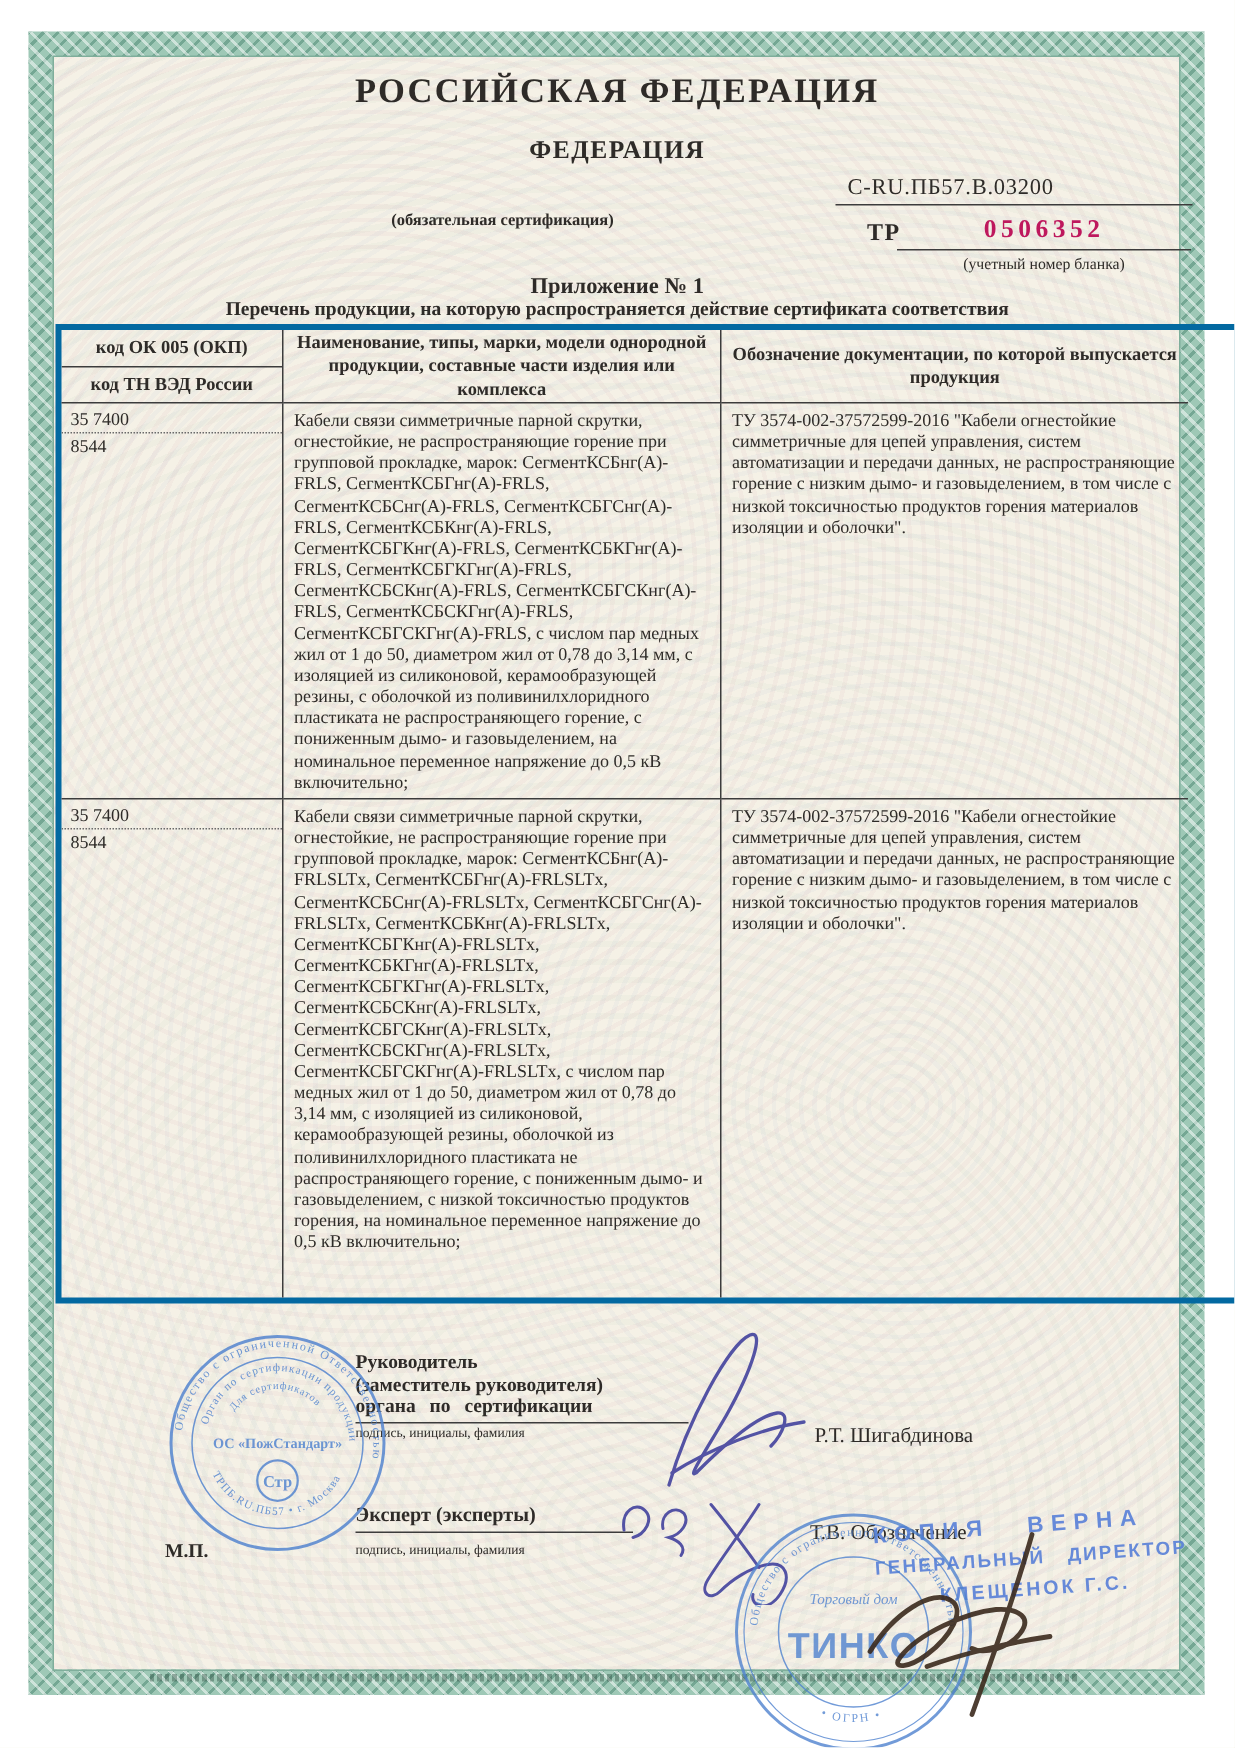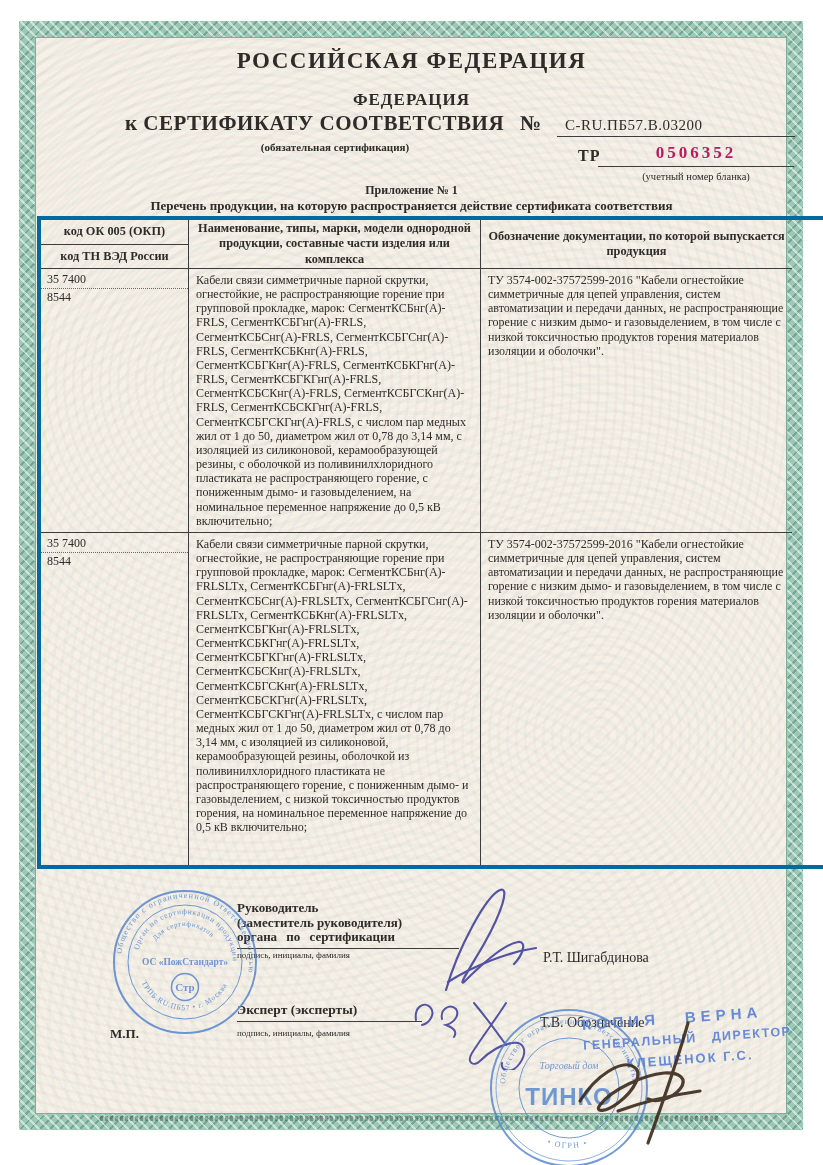--- a/index.html
+++ b/index.html
@@ -28,21 +28,21 @@
   .certline .big{font-size:21px;font-weight:bold;letter-spacing:.5px;}
   .certnum{position:absolute;left:557px;top:117px;width:238px;text-align:left;
            font-size:15px;letter-spacing:.5px;border-bottom:1.5px solid #3c3c3c;padding:0 0 2px 8px;box-sizing:border-box;}
   .mandatory{position:absolute;left:125px;top:141px;width:420px;text-align:center;
              font-size:11px;font-weight:bold;}
   .trlabel{position:absolute;left:578px;top:147px;font-size:16px;font-weight:bold;letter-spacing:1px;}
   .blanknum{position:absolute;left:598px;top:143px;width:196px;text-align:center;
             font-size:17px;font-weight:bold;letter-spacing:3px;color:#be185d;
             border-bottom:1.5px solid #3c3c3c;padding-bottom:3px;}
   .blankcap{position:absolute;left:598px;top:171px;width:196px;text-align:center;font-size:10.5px;}
-  .annexno{position:absolute;left:0;top:183px;width:823px;text-align:center;font-size:12px;font-weight:bold;}
+  .annexno{position:absolute;left:0;top:183px;width:823px;text-align:center;font-size:15px;font-weight:bold;}
   .listtitle{position:absolute;left:0;top:198px;width:823px;text-align:center;font-size:13px;font-weight:bold;}
   
   .tbl{position:absolute;left:37px;top:216px;width:790px;display:grid;
        grid-template-columns:148px 292px 311px;grid-template-rows:49px 264px 332px;
        border:4px solid #0369a1;box-sizing:border-box;font-size:12px;line-height:1.18;background:transparent;}
   .cell{border-right:1.5px solid #3c3c3c;border-bottom:1.5px solid #3c3c3c;
         padding:4px 7px;box-sizing:border-box;overflow:hidden;}
   .cell.last{border-right:none;}
   .cell.bot{border-bottom:none;}
   .hcell{display:flex;align-items:center;justify-content:center;text-align:center;
@@ -81,24 +81,20 @@
 
 <div class="page">
 
   <div class="frame">
     <div class="inner"></div>
   </div>
   <div class="microtext"></div>
 
   <div class="t-country">РОССИЙСКАЯ ФЕДЕРАЦИЯ</div>
   <div class="t-annex">ФЕДЕРАЦИЯ</div>
-  <div class="certline">
-    <span class="big">к СЕРТИФИКАТУ СООТВЕТСТВИЯ</span>
-    <span class="big" style="margin-left:12px;">№</span>
-  </div>
   <div class="certnum">C-RU.ПБ57.В.03200</div>
   <div class="mandatory">(обязательная сертификация)</div>
   <div class="trlabel">ТР</div>
   <div class="blanknum">0506352</div>
   <div class="blankcap">(учетный номер бланка)</div>
   <div class="annexno">Приложение № 1</div>
   <div class="listtitle">Перечень продукции, на которую распространяется действие сертификата соответствия</div>
 
   <div class="tbl">
     <div class="cell hcell hc1">

